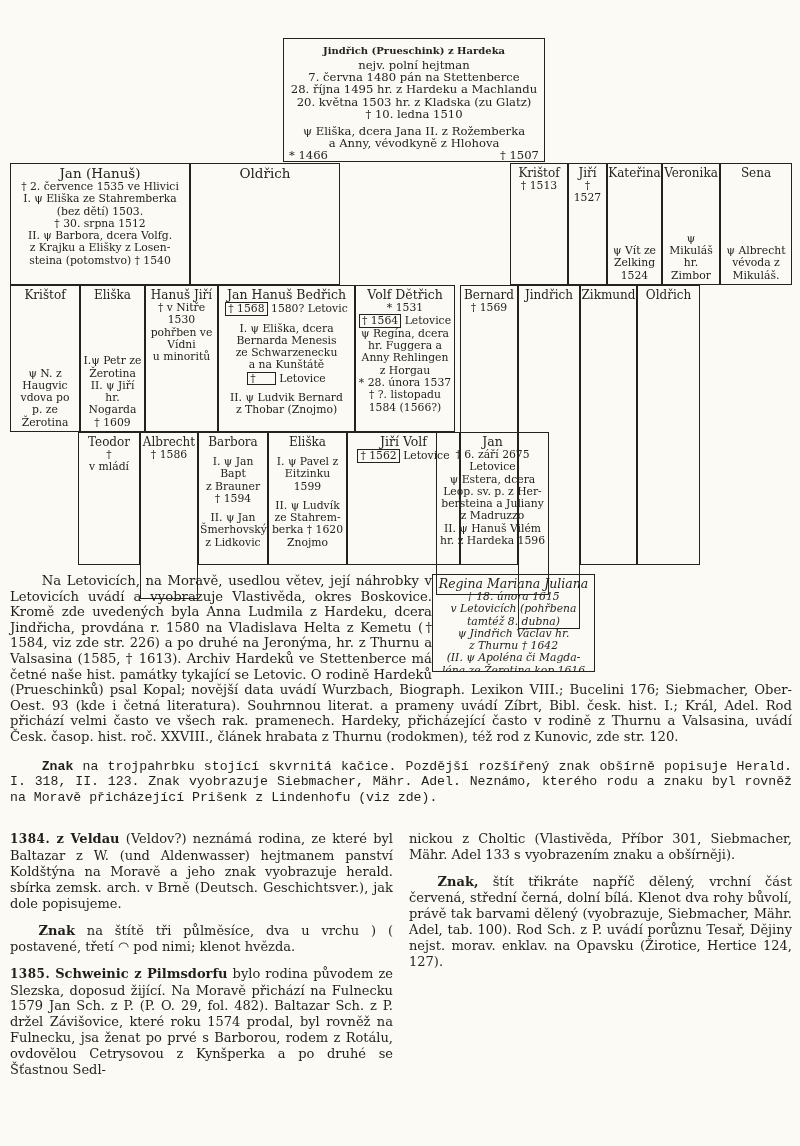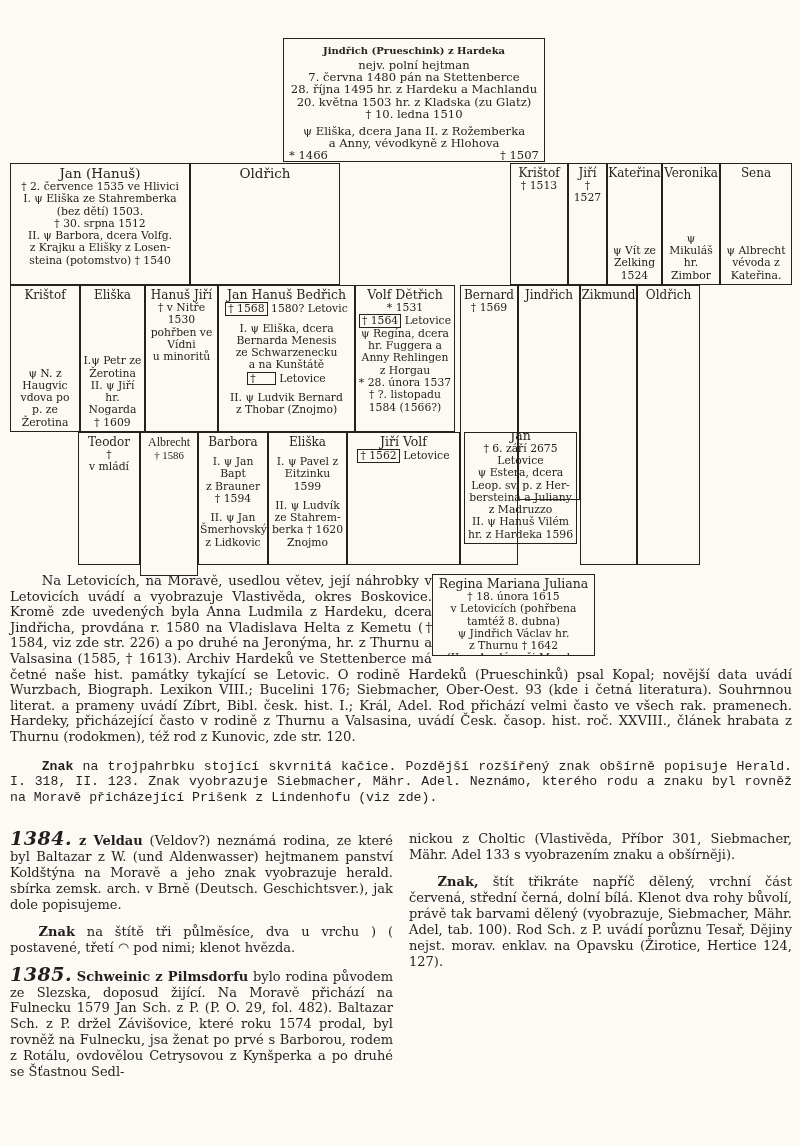--- a/index.html
+++ b/index.html
@@ -44,21 +44,21 @@
   p.znak-para{margin-top:14px;font-family:Liberation Mono, monospace;}
   
   .cols{display:flex;gap:16px;padding:0 8px 0 10px;margin-top:26px;}
   .col{flex:1 1 0;}
   .col p{
     margin:0;text-align:justify;
     font-size:13px;line-height:15.9px;
   }
   .col p + p{margin-top:11px;}
   .col p.indent{text-indent:2.2em;}
-  .entry-num{font-size:19px;letter-spacing:.5px;font-style:italic;}
+  .entry-num{font-size:12px;letter-spacing:.5px;}
   b{font-weight:bold;}
   
   .page-number{
     text-align:center;font-size:15px;margin-top:30px;
     letter-spacing:1px;
   }
 </style>
 </head>
 <body>
 
@@ -114,21 +114,21 @@
         <div class="tb-footer">
           <div class="tb-line">ψ Mikuláš</div>
           <div class="tb-line">hr. Zimbor</div>
         </div>
       </div>
       <div class="tbox narrow" style="left: 720px; top: 163px; width: 72px; height: 122px;">
         <div class="tb-title">Sena</div>
         <div class="tb-footer">
           <div class="tb-line">ψ Albrecht</div>
           <div class="tb-line">vévoda z</div>
-          <div class="tb-line">Kateřina.</div>
+          <div class="tb-line">Mikuláš.</div>
         </div>
       </div>
       <div class="tbox narrow" style="left: 10px; top: 285px; width: 70px; height: 147px;">
         <div class="tb-title">Krištof</div>
         <div class="tb-footer">
           <div class="tb-line">ψ N. z</div>
           <div class="tb-line">Haugvic</div>
           <div class="tb-line">vdova po</div>
           <div class="tb-line">p. ze</div>
           <div class="tb-line">Žerotina</div>
@@ -175,35 +175,35 @@
         <div class="tb-line">Anny Rehlingen</div>
         <div class="tb-line">z Horgau</div>
         <div class="tb-line">* 28. února 1537</div>
         <div class="tb-line">† ?. listopadu</div>
         <div class="tb-line">1584 (1566?)</div>
       </div>
       <div class="tbox narrow" style="left: 460px; top: 285px; width: 58px; height: 280px;">
         <div class="tb-title">Bernard</div>
         <div class="tb-line">† 1569</div>
       </div>
-      <div class="tbox narrow" style="left: 518px; top: 285px; width: 62px; height: 215px;">
+      <div class="tbox narrow" style="left: 518px; top: 285px; width: 62px; height: 344px;">
         <div class="tb-title">Jindřich</div>
       </div>
       <div class="tbox narrow" style="left: 580px; top: 285px; width: 57px; height: 280px;">
         <div class="tb-title">Zikmund</div>
       </div>
       <div class="tbox narrow" style="left: 637px; top: 285px; width: 63px; height: 280px;">
         <div class="tb-title">Oldřich</div>
       </div>
       <div class="tbox narrow" style="left: 78px; top: 432px; width: 62px; height: 133px;">
         <div class="tb-title">Teodor</div>
         <div class="tb-line">†</div>
         <div class="tb-line">v mládí</div>
       </div>
-      <div class="tbox narrow" style="left: 140px; top: 432px; width: 58px; height: 144px; font-family: Liberation Serif, serif;">
+      <div class="tbox narrow" style="left: 140px; top: 432px; width: 58px; height: 167px;">
         <div class="tb-title">Albrecht</div>
         <div class="tb-line">† 1586</div>
       </div>
       <div class="tbox narrow" style="left: 198px; top: 432px; width: 70px; height: 133px;">
         <div class="tb-title">Barbora</div>
         <div class="tb-gap"></div>
         <div class="tb-line">I. ψ Jan Bapt</div>
         <div class="tb-line">z Brauner</div>
         <div class="tb-line">† 1594</div>
         <div class="tb-gap"></div>
@@ -219,36 +219,36 @@
         <div class="tb-gap"></div>
         <div class="tb-line">II. ψ Ludvík</div>
         <div class="tb-line">ze Stahrem-</div>
         <div class="tb-line">berka † 1620</div>
         <div class="tb-line">Znojmo</div>
       </div>
       <div class="tbox small-title" style="left: 347px; top: 432px; width: 113px; height: 133px;">
         <div class="tb-title">Jiří Volf</div>
         <div class="tb-line"><span class="boxed">† 1562</span> Letovice</div>
       </div>
-      <div class="tbox small-title" style="left: 464px; top: 432px; width: 113px; height: 112px; justify-content: flex-end;">
+      <div class="tbox small-title" style="left: 436px; top: 432px; width: 113px; height: 163px;">
         <div class="tb-title">Jan</div>
         <div class="tb-line">† 6. září 2675</div>
         <div class="tb-line">Letovice</div>
         <div class="tb-line">ψ Estera, dcera</div>
         <div class="tb-line">Leop. sv. p. z Her-</div>
         <div class="tb-line">bersteina a Juliany</div>
         <div class="tb-line">z Madruzzo</div>
         <div class="tb-line">II. ψ Hanuš Vilém</div>
         <div class="tb-line">hr. z Hardeka 1596</div>
       </div>
     </div>
 
   <div class="flow">
     <div class="regina-slot" id="regina-slot">
-        <div class="tbox small-title" style="width: 163px; height: 82px;">
+        <div class="tbox small-title" style="width: 163px; height: 98px; font-style: italic;">
           <div class="tb-title">Regina Mariana Juliana</div>
           <div class="tb-line">† 18. února 1615</div>
           <div class="tb-line">v Letovicích (pohřbena</div>
           <div class="tb-line">tamtéž 8. dubna)</div>
           <div class="tb-line">ψ Jindřich Václav hr.</div>
           <div class="tb-line">z Thurnu † 1642</div>
           <div class="tb-line">(II. ψ Apoléna či Magda-</div>
           <div class="tb-line">léna ze Žerotina kop.1616</div>
         </div>
       </div>

